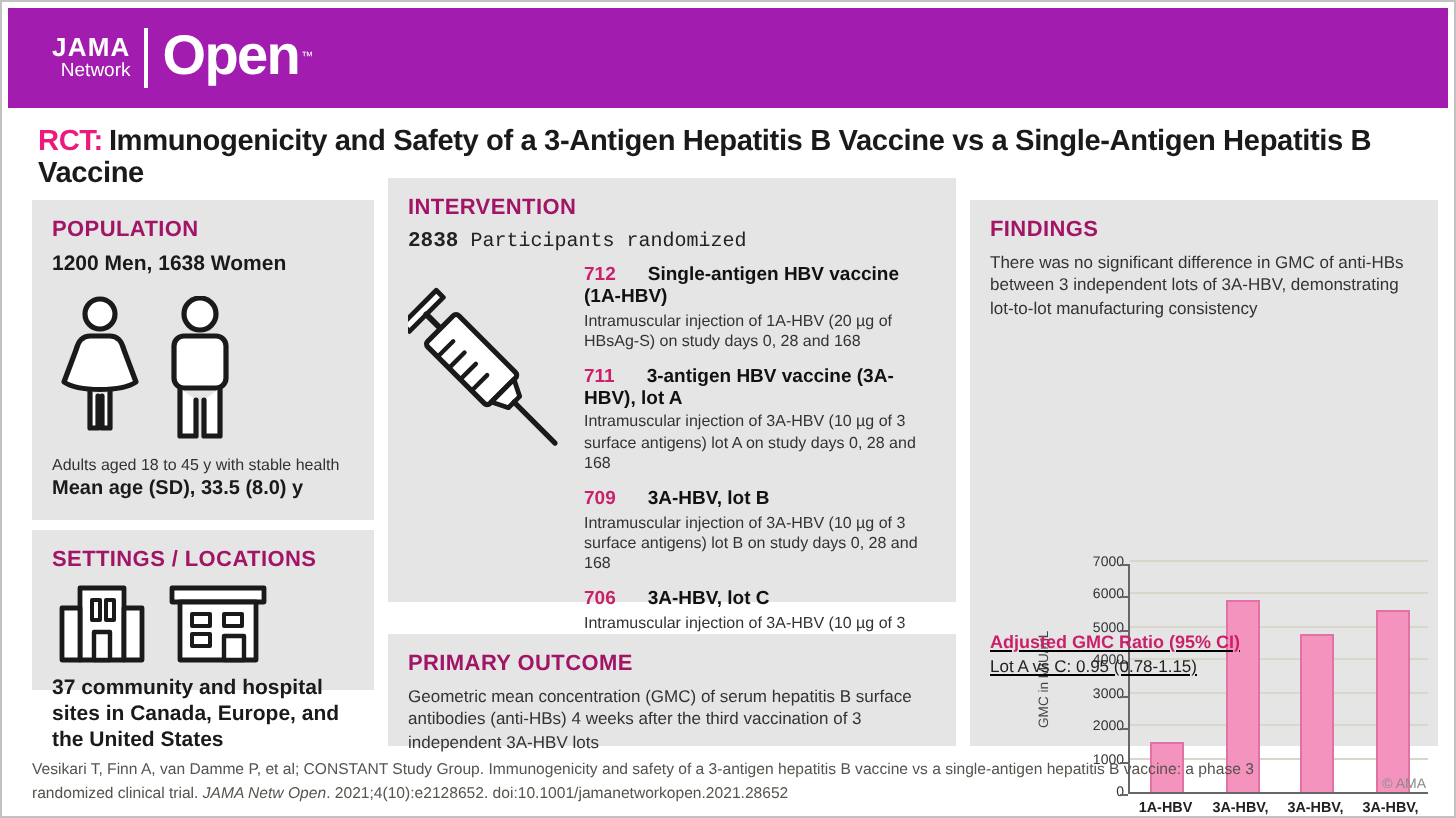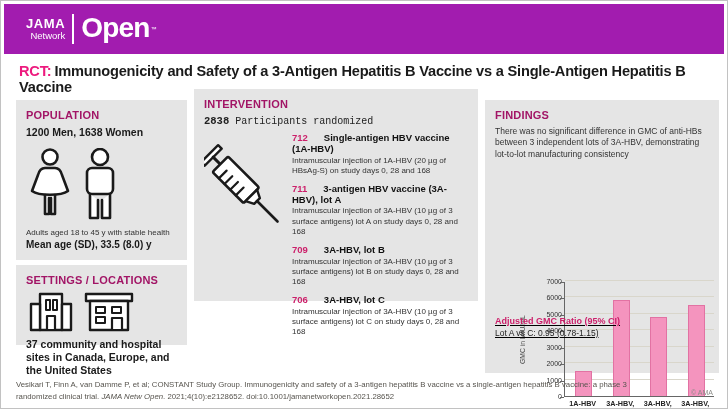--- a/index.html
+++ b/index.html
@@ -175,20 +175,24 @@
           <div class="arm-desc">Intramuscular injection of 3A-HBV (10 µg of 3 surface antigens) lot B on study days 0, 28 and 168</div>
         </div>
         <div class="arm">
           <div class="arm-title"><span class="arm-n">706</span><span>3A-HBV, lot C</span></div>
           <div class="arm-desc">Intramuscular injection of 3A-HBV (10 µg of 3 surface antigens) lot C on study days 0, 28 and 168</div>
         </div>
       </div>
     </div>
   </div>
 
+  <div class="panel" id="out-panel">
+    <div class="sec-head">PRIMARY OUTCOME</div>
+    <div class="outcome-text">Geometric mean concentration (GMC) of serum hepatitis B surface antibodies (anti-HBs) 4 weeks after the third vaccination of 3 independent 3A-HBV lots</div>
+  </div>
 
   <div class="panel" id="find-panel">
     <div class="sec-head">FINDINGS</div>
     <div class="find-text">There was no significant difference in GMC of anti-HBs between 3 independent lots of 3A-HBV, demonstrating lot-to-lot manufacturing consistency</div>
 
     <div class="chart">
       <div class="chart-ylabel">GMC in MIU/mL</div>
       <div id="chart-yticks">
           <div class="ytick-label" style="top: 119px;">0</div>
           <div class="ytick-mark" style="top: 123px;"></div>

